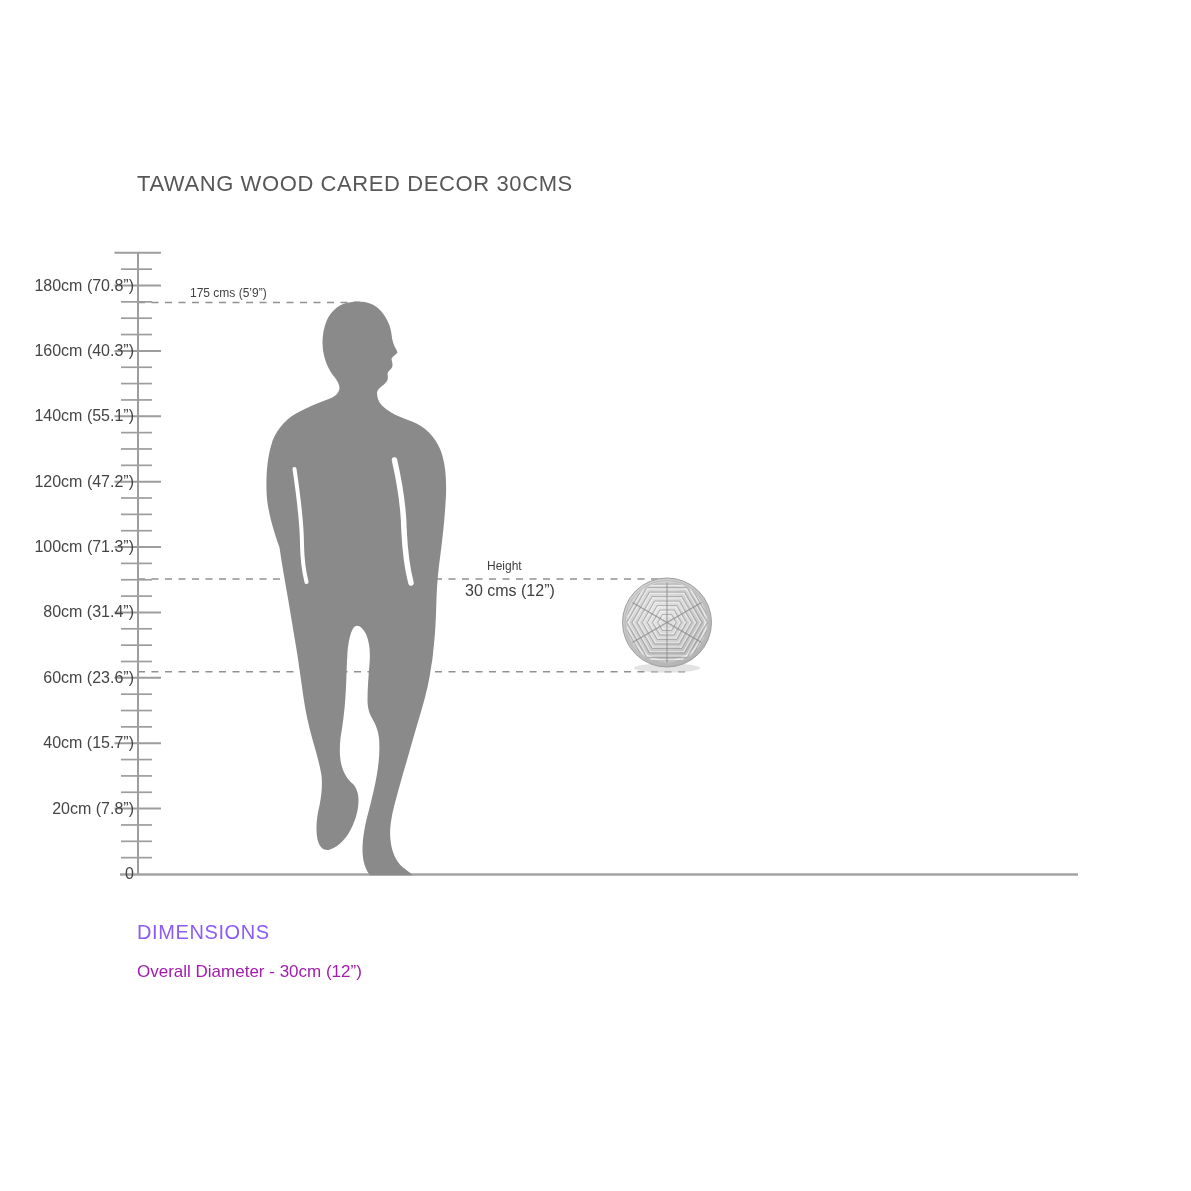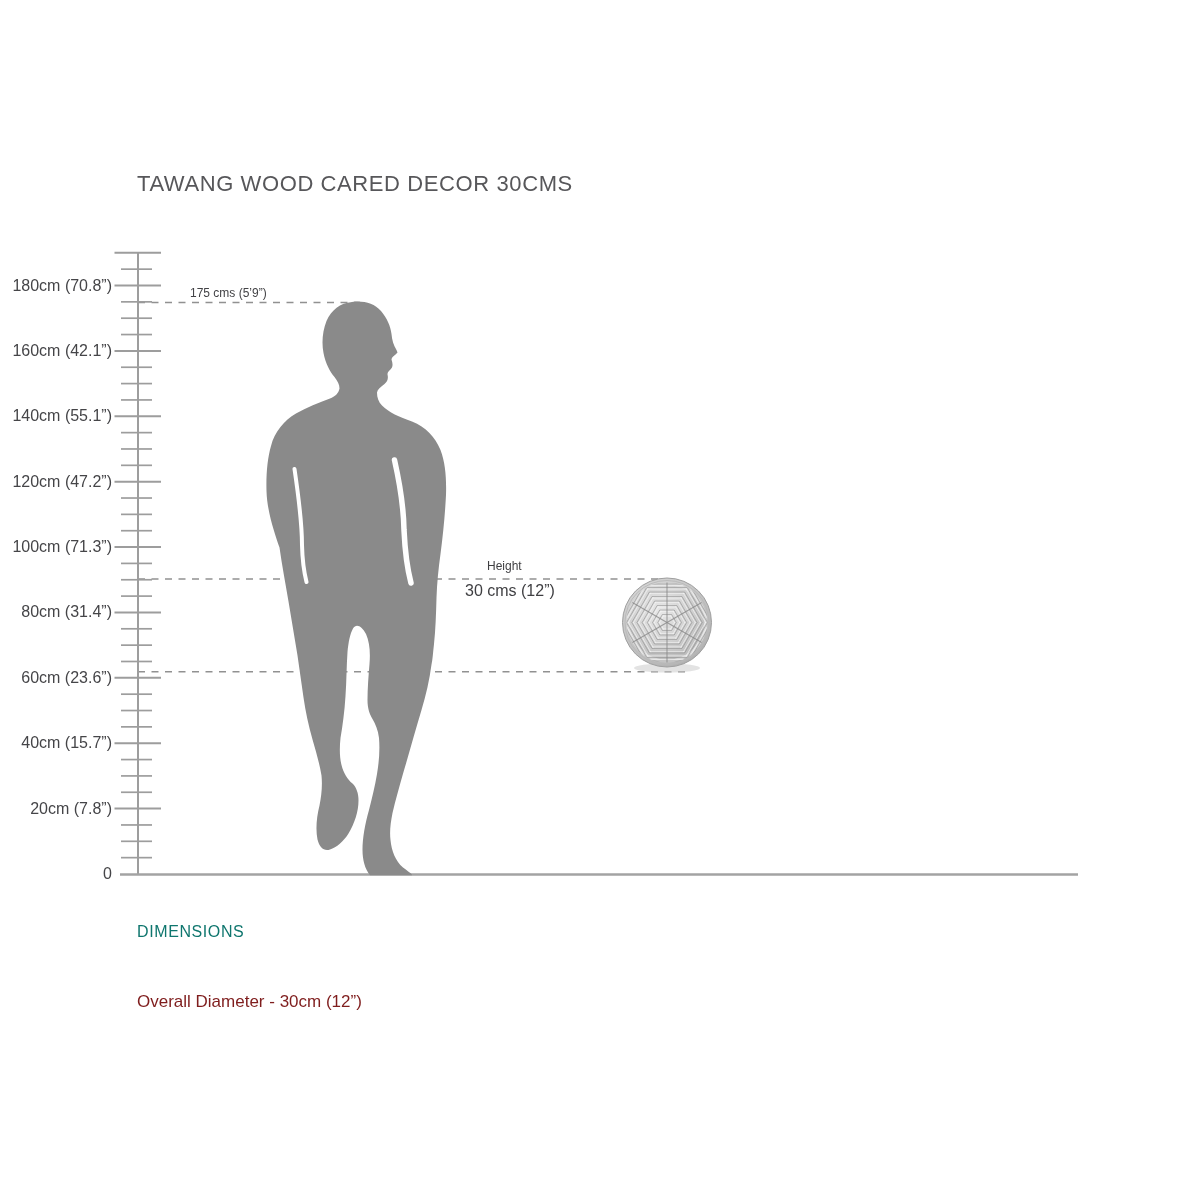--- a/index.html
+++ b/index.html
@@ -5,23 +5,23 @@
   html,body{margin:0;padding:0;background:#ffffff;}
   #page{position:relative;width:1078px;height:1191px;background:#ffffff;overflow:hidden;
         font-family:"Liberation Sans", sans-serif;}
   #scene{position:absolute;left:0;top:0;width:1191px;height:1191px;}
   .txt{position:absolute;color:#4c4c4f;white-space:nowrap;}
   #title{left:137px;top:171px;font-size:22px;letter-spacing:0.6px;color:#57575a;line-height:26px;}
   #label-175{left:190px;top:283px;font-size:12px;color:#434346;line-height:20px;}
   #height-label{left:487px;top:556px;font-size:12px;color:#3f3f42;line-height:20px;}
   #height-value{left:465px;top:581px;font-size:16px;color:#3f3f42;line-height:20px;text-align:center;}
   .rlabel{position:absolute;left:0;width:112px;text-align:right;font-size:16px;
-          color:#454548;line-height:20px;}
-  #dim-heading{left:137px;top:919px;font-size:16px;letter-spacing:0.6px;color:#0f766e;line-height:26px;}
-  #dim-detail{left:137px;top:961px;font-size:17px;color:#7f1d1d;line-height:22px;margin-top:30px;}
+          color:#454548;line-height:20px;padding-left:22px;}
+  #dim-heading{left:137px;top:919px;font-size:20px;letter-spacing:0.6px;color:#8b5cf6;line-height:26px;}
+  #dim-detail{left:137px;top:961px;font-size:17px;color:#a21caf;line-height:22px;}
 </style>
 </head>
 <body>
 
 <div id="page">
 
   <svg id="scene" viewBox="0 0 1191 1191" xmlns="http://www.w3.org/2000/svg">
     <defs>
       <radialGradient id="gwood" cx="42%" cy="38%" r="68%">
         <stop offset="0" stop-color="#e7e7e7"></stop>
@@ -272,21 +272,21 @@
   </svg>
 
   <div id="title" class="txt">TAWANG WOOD CARED DECOR 30CMS</div>
 
   <div id="label-175" class="txt">175 cms (5’9”)</div>
 
   <div id="height-label" class="txt">Height</div>
   <div id="height-value" class="txt">30 cms (12”)</div>
 
   <div class="rlabel" style="top:275.5px">180cm (70.8”)</div>
-  <div class="rlabel" style="top:340.9px">160cm (42.1”)</div>
+  <div class="rlabel" style="top:340.9px">160cm (40.3”)</div>
   <div class="rlabel" style="top:406.3px">140cm (55.1”)</div>
   <div class="rlabel" style="top:471.7px">120cm (47.2”)</div>
   <div class="rlabel" style="top:537.1px">100cm (71.3”)</div>
   <div class="rlabel" style="top:602.4px">80cm (31.4”)</div>
   <div class="rlabel" style="top:667.8px">60cm (23.6”)</div>
   <div class="rlabel" style="top:733.2px">40cm (15.7”)</div>
   <div class="rlabel" style="top:798.6px">20cm (7.8”)</div>
   <div class="rlabel" style="top:864px">0</div>
 
   <div id="dim-heading" class="txt">DIMENSIONS</div>

